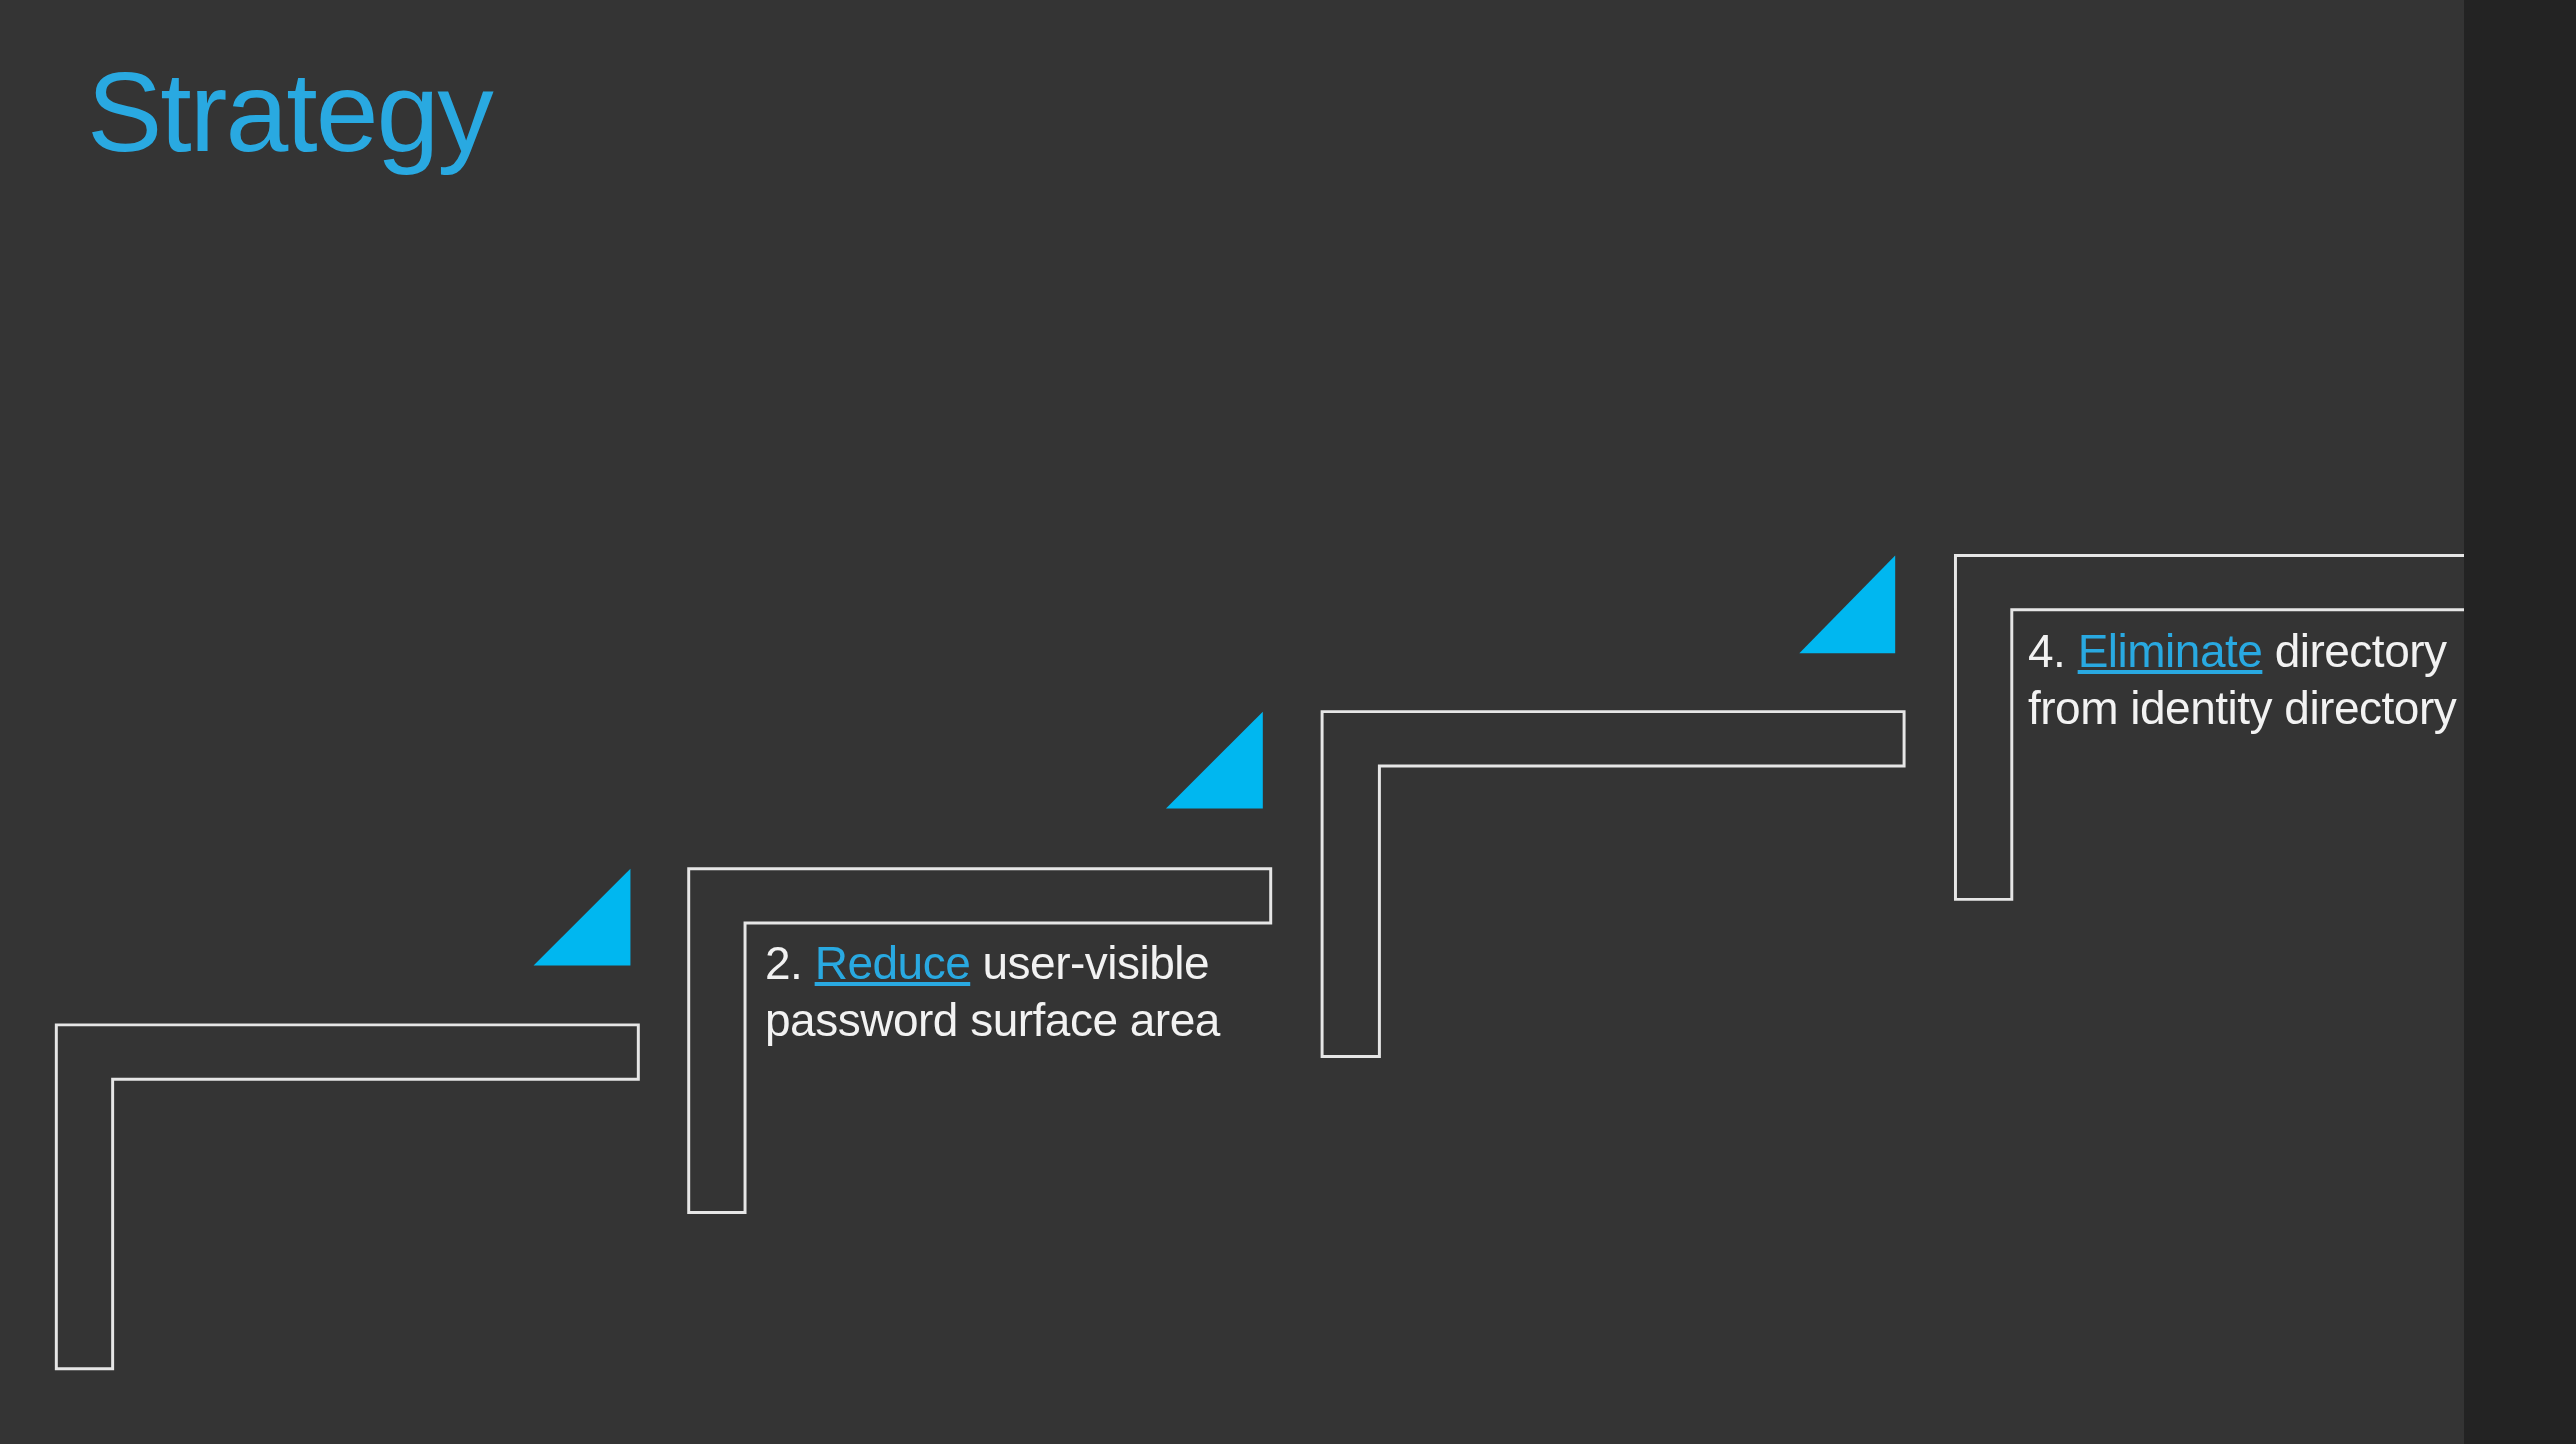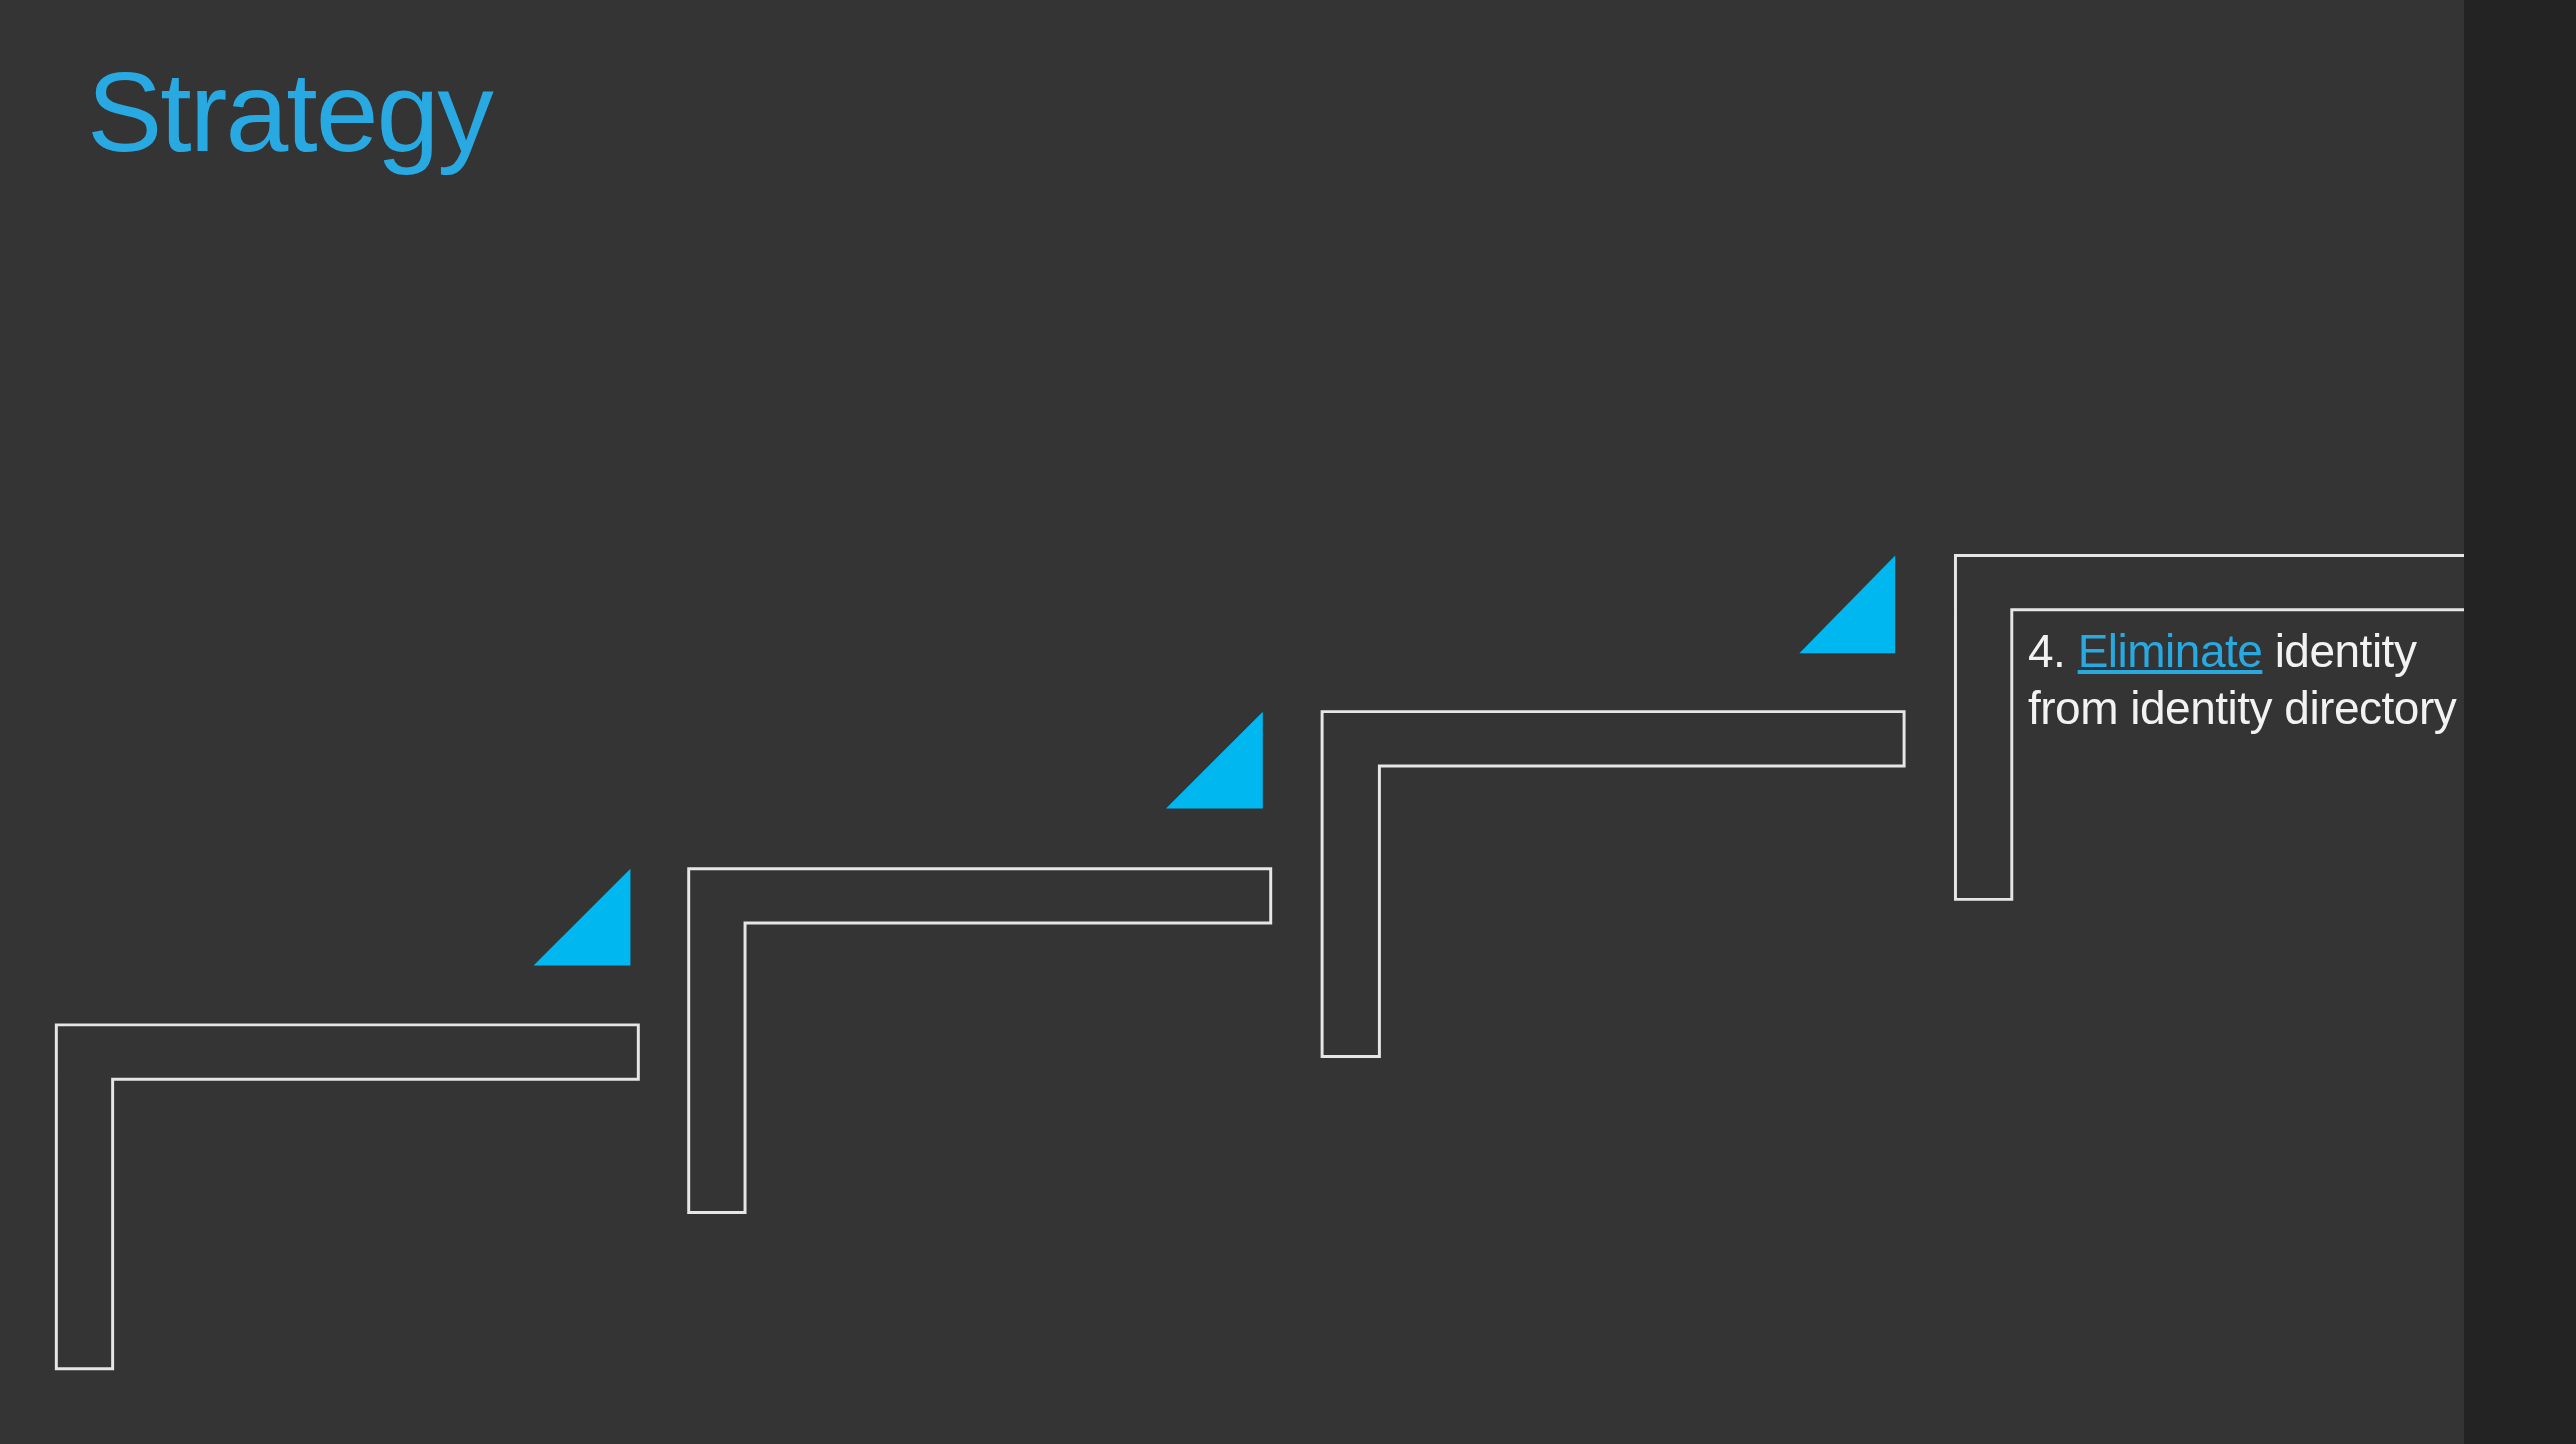--- a/index.html
+++ b/index.html
@@ -68,23 +68,29 @@
     <polygon class="bracket" points="697,879 1286,879 1286,934 754,934 754,1227 697,1227" stroke="#E6E6E6"></polygon>
     <polygon class="bracket" points="1338,720 1927,720 1927,775 1396,775 1396,1069 1338,1069" stroke="#E6E6E6"></polygon>
     <polygon class="bracket" points="1979,562 2567,562 2567,617 2036,617 2036,910 1979,910" stroke="#E6E6E6"></polygon>
 
     <polygon points="540,977 638,977 638,879" fill="#00B7F0"></polygon>
     <polygon points="1180,818 1278,818 1278,720" fill="#00B7F0"></polygon>
     <polygon points="1821,661 1918,661 1918,562" fill="#00B7F0"></polygon>
   </svg>
 
 
+  <div class="step-text step-text-2">
+    <span>2.</span>
+    <span class="kw">Reduce</span>
+    <span>user-visible</span><br>
+    <span>password surface area</span>
+  </div>
 
 
   <div class="step-text step-text-4">
     <span>4.</span>
     <span class="kw">Eliminate</span>
-    <span>identity</span><br>
+    <span>directory</span><br>
     <span>from identity directory</span>
   </div>
 
 </div>
 
 
 </body></html>

